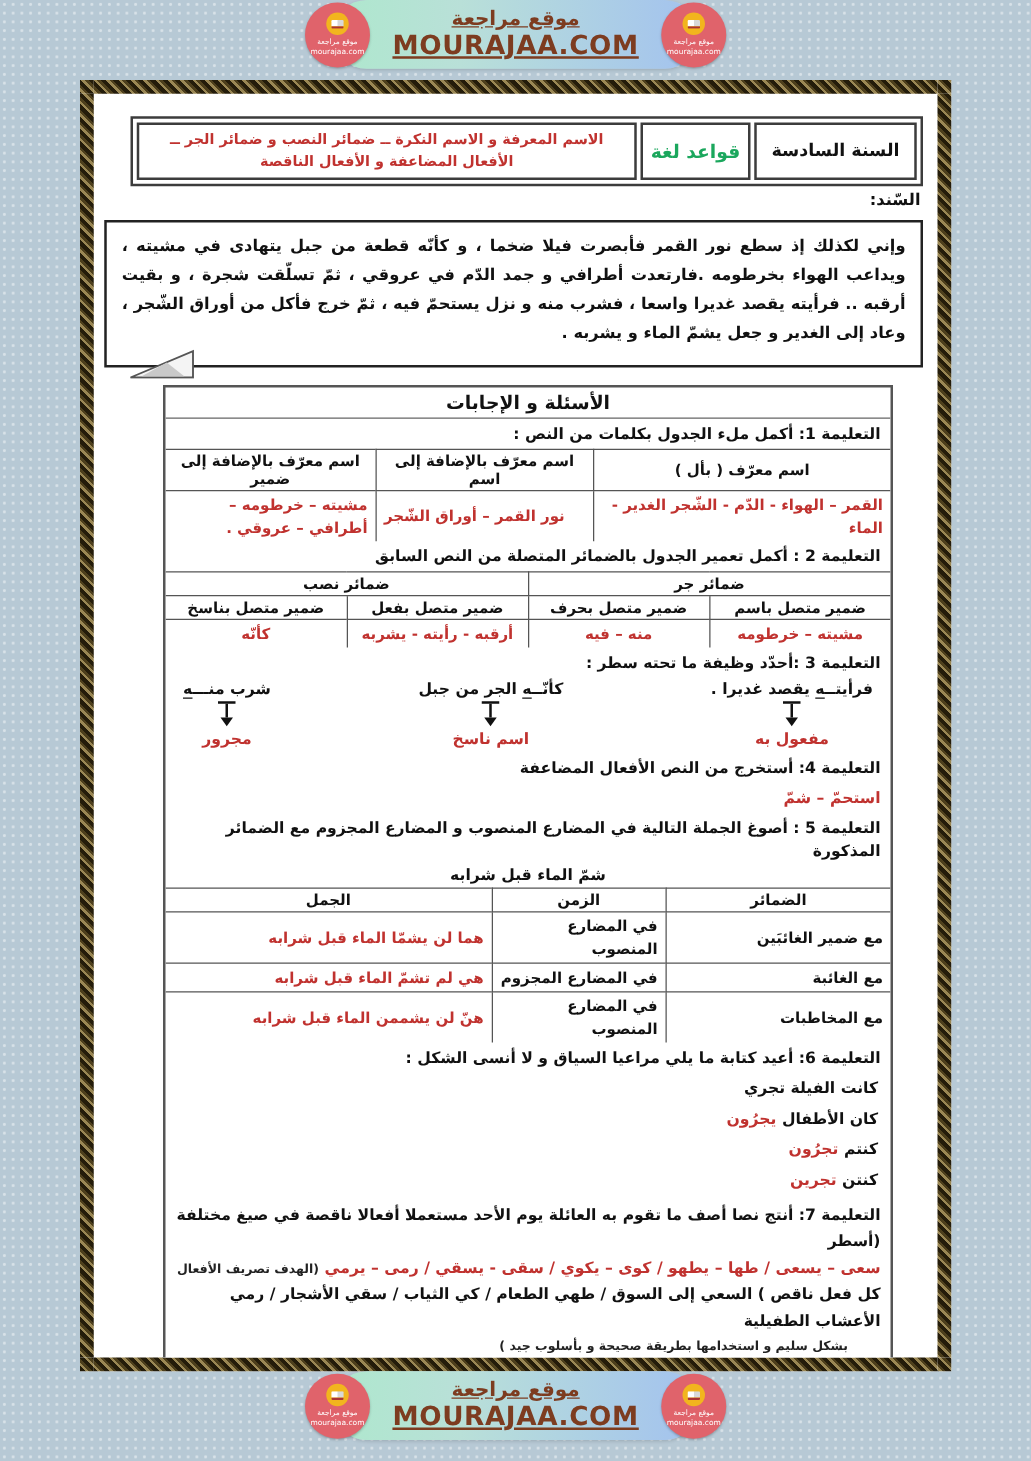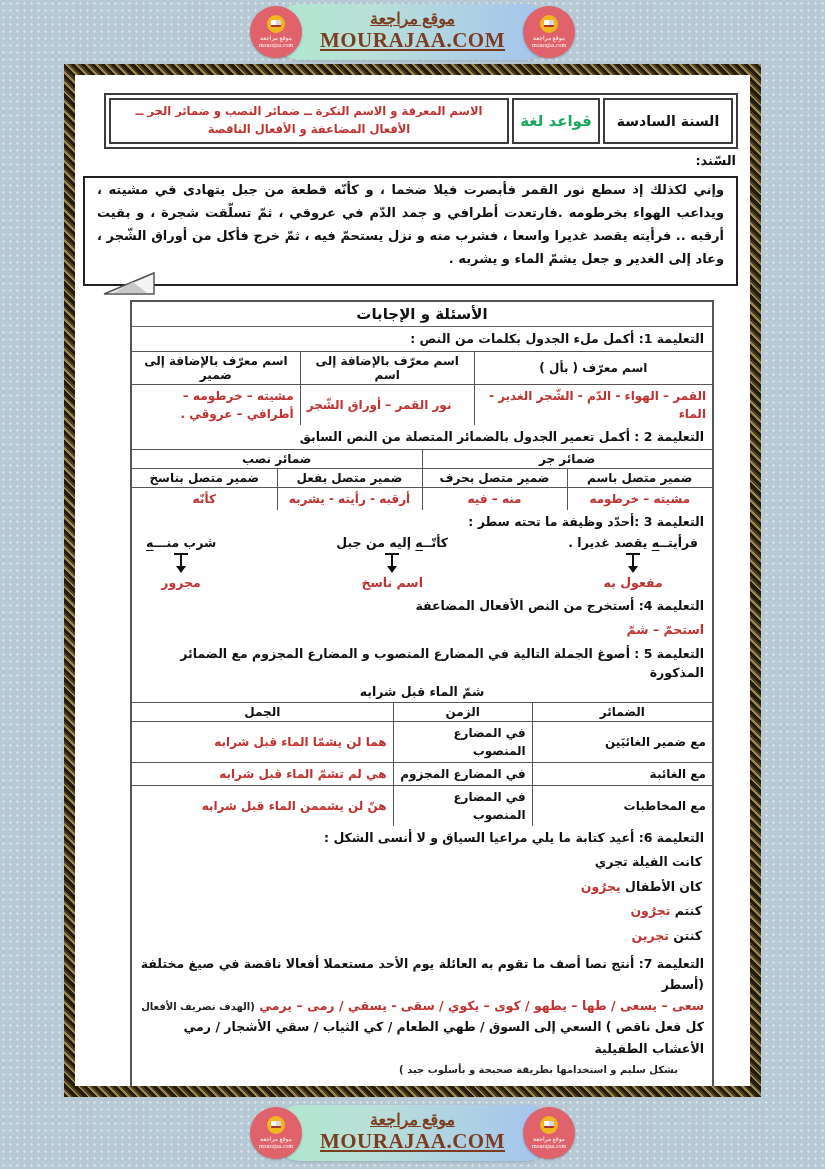--- a/index.html
+++ b/index.html
@@ -5,21 +5,21 @@
   * { box-sizing: border-box; margin: 0; padding: 0; }
   html, body { width: 825px; height: 1169px; overflow: hidden; }
   body {
     font-family: "DejaVu Sans", sans-serif;
     background-color: #b7c9d5;
     background-image: radial-gradient(circle, rgba(255,255,255,.45) 1px, transparent 1.3px);
     background-size: 7px 7px;
   }
 
   
-  .band { height: 64px; display: flex; align-items: center; justify-content: center; font-family: Liberation Serif, serif; }
+  .band { height: 64px; display: flex; align-items: flex-start; justify-content: center; }
   .band.footer { height: 72px; }
   .brand-row { display: flex; align-items: center; }
   .badge {
     width: 52px; height: 52px; border-radius: 50%;
     background: #e0636b; z-index: 2; flex: 0 0 auto;
     display: flex; flex-direction: column; align-items: center; justify-content: center; gap: 2px;
     box-shadow: 0 1px 2px rgba(0,0,0,.25);
   }
   .badge .coin { width: 18px; height: 18px; border-radius: 50%; background: #f2b51e;
     display: flex; align-items: center; justify-content: center; }
@@ -47,21 +47,21 @@
   .title-table { width: 634px; margin: 4px 0 0 auto; border-collapse: separate; border-spacing: 3px;
     border: 2px solid #3c3c3c; background: #fff; }
   .title-table td { border: 2px solid #3c3c3c; padding: 3px 6px; vertical-align: middle; }
   .cell-grade { width: 130px; text-align: center; font-size: 14px; font-weight: 600; color: #111; }
   .cell-subject { width: 88px; text-align: center; font-size: 15px; font-weight: bold; color: #1ba75d; }
   .cell-topics { text-align: center; font-size: 11.5px; font-weight: bold; color: #c0322f; line-height: 1.55; }
 
   .sanad { text-align: right; font-size: 13px; font-weight: bold; color: #111; margin: 4px 2px 8px 0; }
 
   .passage-box { position: relative; border: 2px solid #222; background: #fff;
-    padding: 0 12px 14px; width: 655px; }
+    padding: 8px 12px 14px; width: 655px; }
   .passage-box p { font-size: 13px; font-weight: 600; color: #111; line-height: 1.78; text-align: justify; }
   .fold { position: absolute; left: 18px; bottom: -11px; }
 
   
   .exercises { width: 584px; margin: 14px 24px 0 auto; border: 2px solid #555; background: #fff; overflow: hidden; }
   .sec-title { text-align: center; font-size: 15px; font-weight: bold; color: #111;
     padding: 3px 0; border-bottom: 1.5px solid #666; }
   .instr { font-size: 12.5px; font-weight: 600; color: #111; padding: 3px 8px 2px; line-height: 1.5; }
   .red { color: #c0322f; font-weight: bold; }
 
@@ -200,21 +200,21 @@
       <div class="q3-item">
         <div class="q3-phrase"><span>فرأيتــ</span><span class="u">ه</span><span> يقصد غديرا .</span></div>
         <div class="t-arrow">
             <div class="bar"></div>
             <div class="stem"></div>
             <div class="head"></div>
           </div>
         <div class="q3-answer red">مفعول به</div>
       </div>
       <div class="q3-item">
-        <div class="q3-phrase"><span>كأنّــ</span><span class="u">ه</span><span> إليه من جبل</span></div>
+        <div class="q3-phrase"><span>كأنّــ</span><span class="u">ه</span><span> الجر من جبل</span></div>
         <div class="t-arrow">
             <div class="bar"></div>
             <div class="stem"></div>
             <div class="head"></div>
           </div>
         <div class="q3-answer red">اسم ناسخ</div>
       </div>
       <div class="q3-item">
         <div class="q3-phrase"><span>شرب منـــ</span><span class="u">ه</span><span></span></div>
         <div class="t-arrow">

